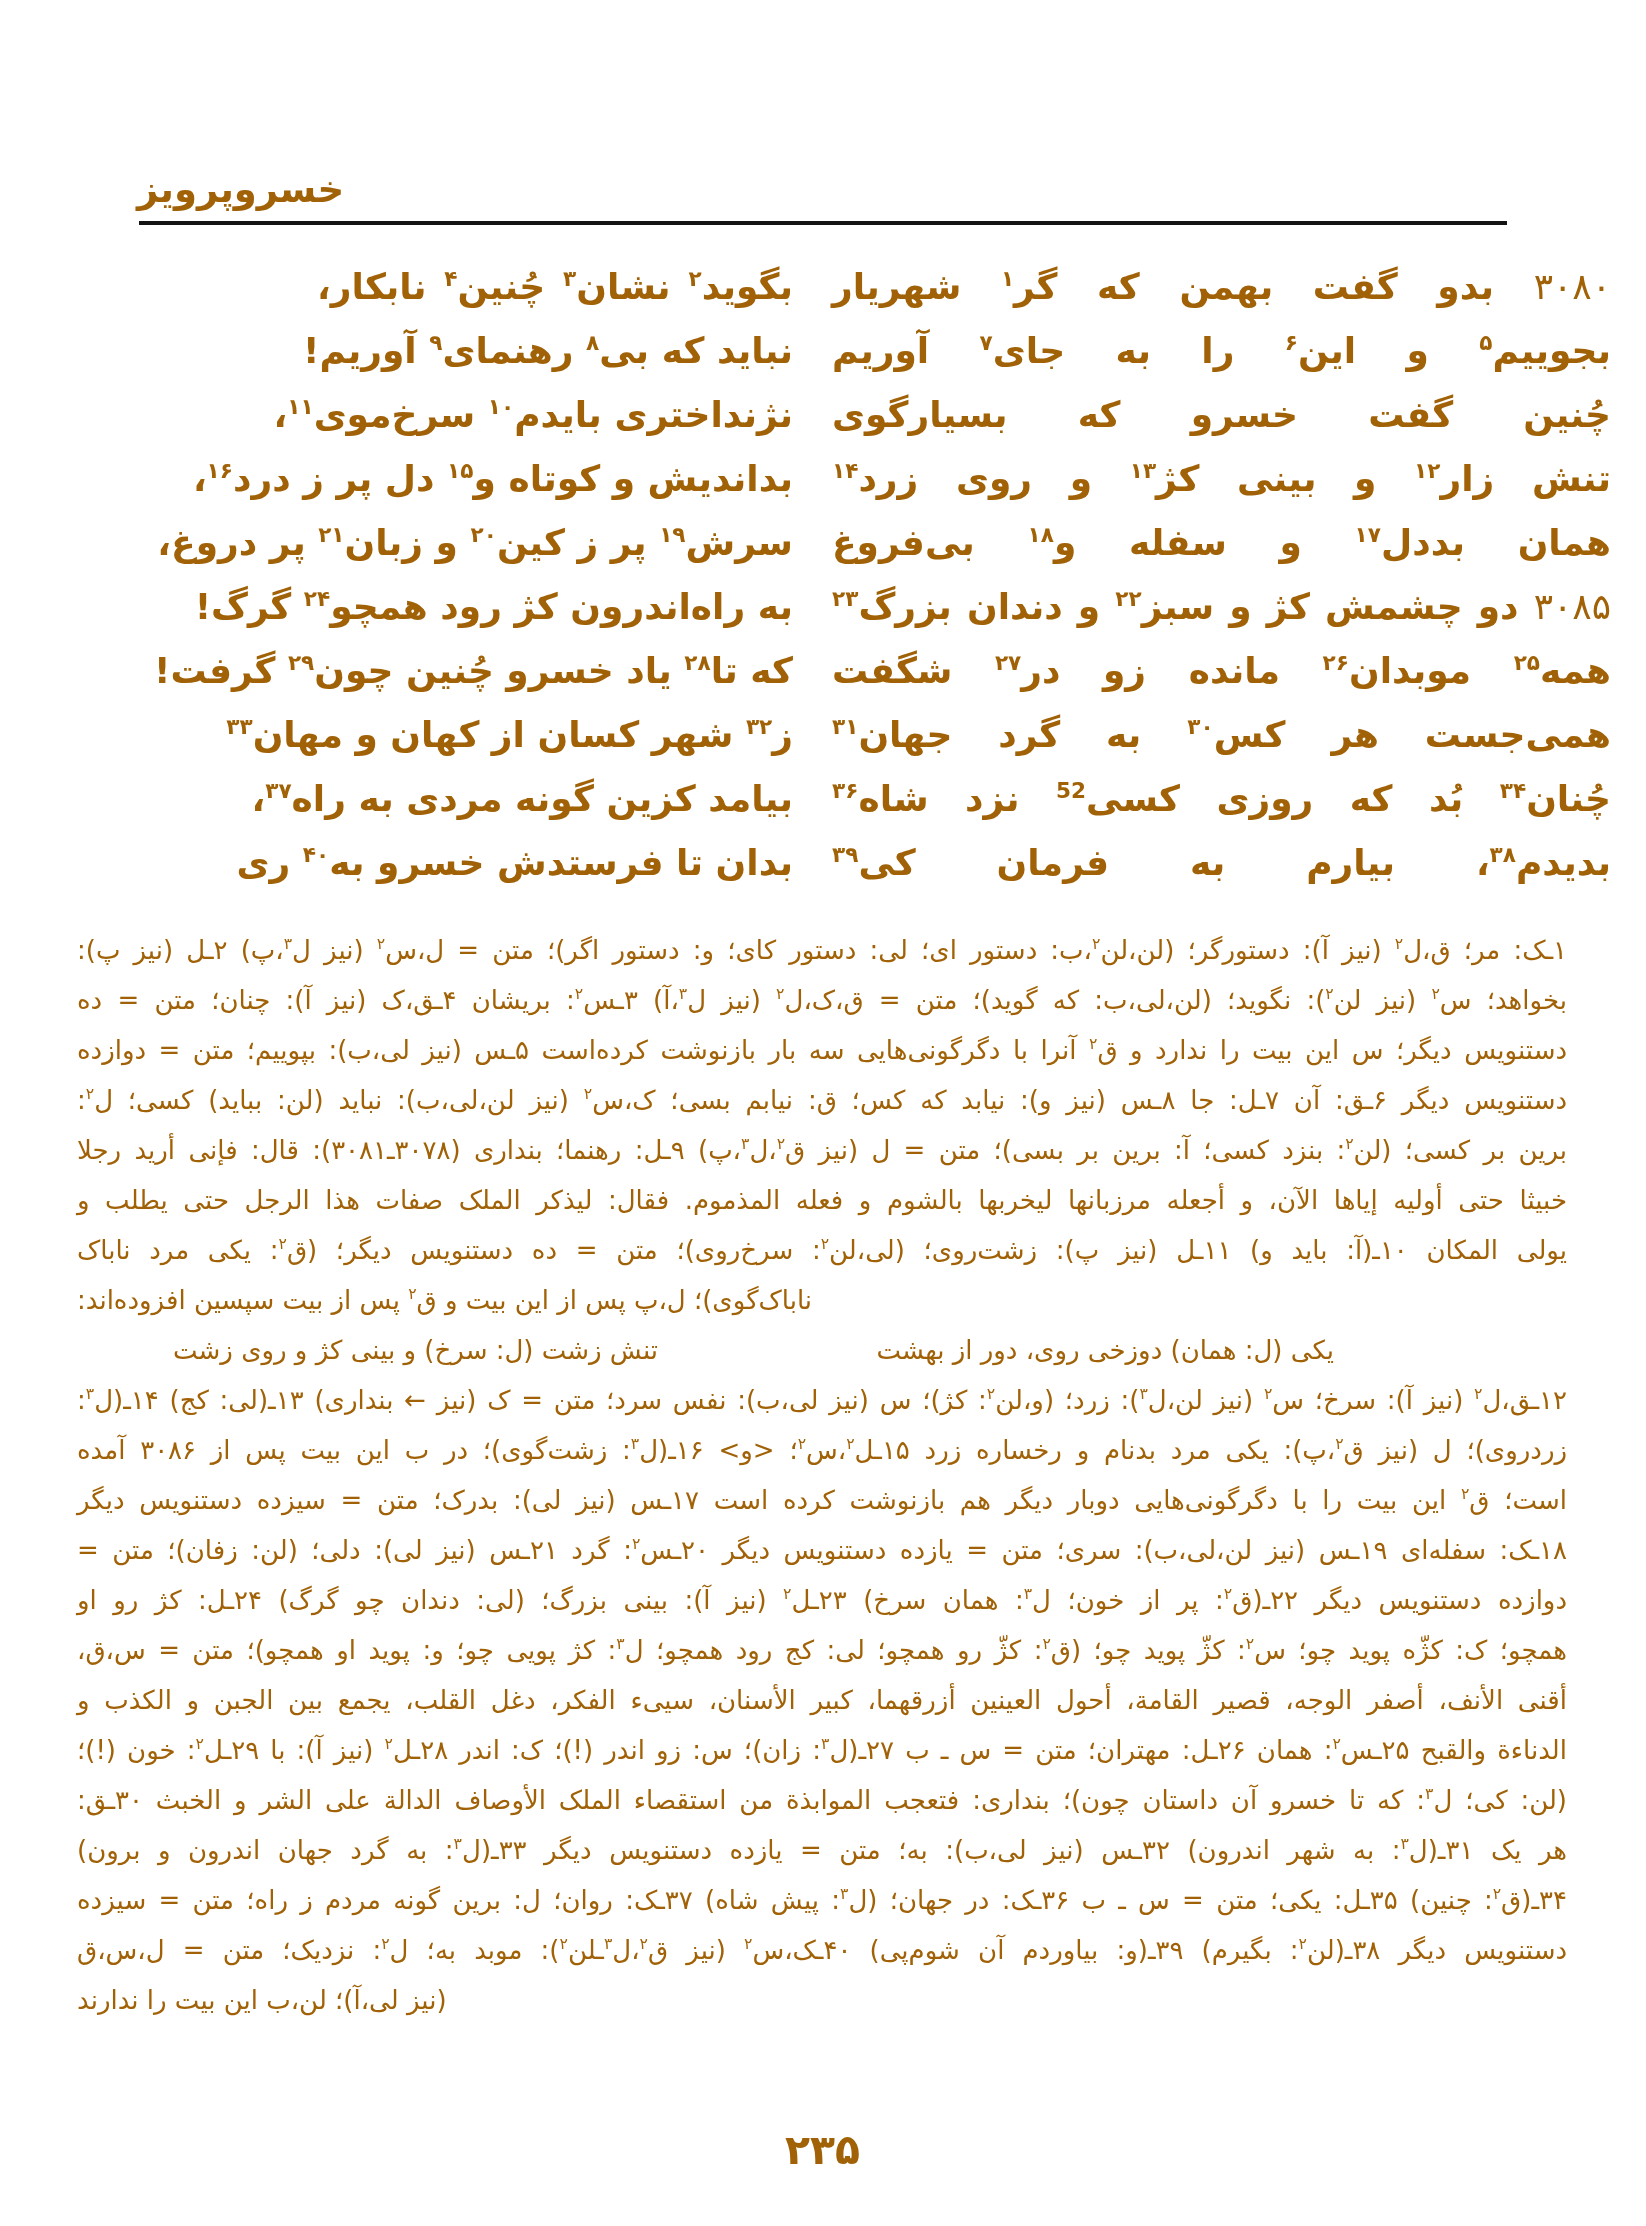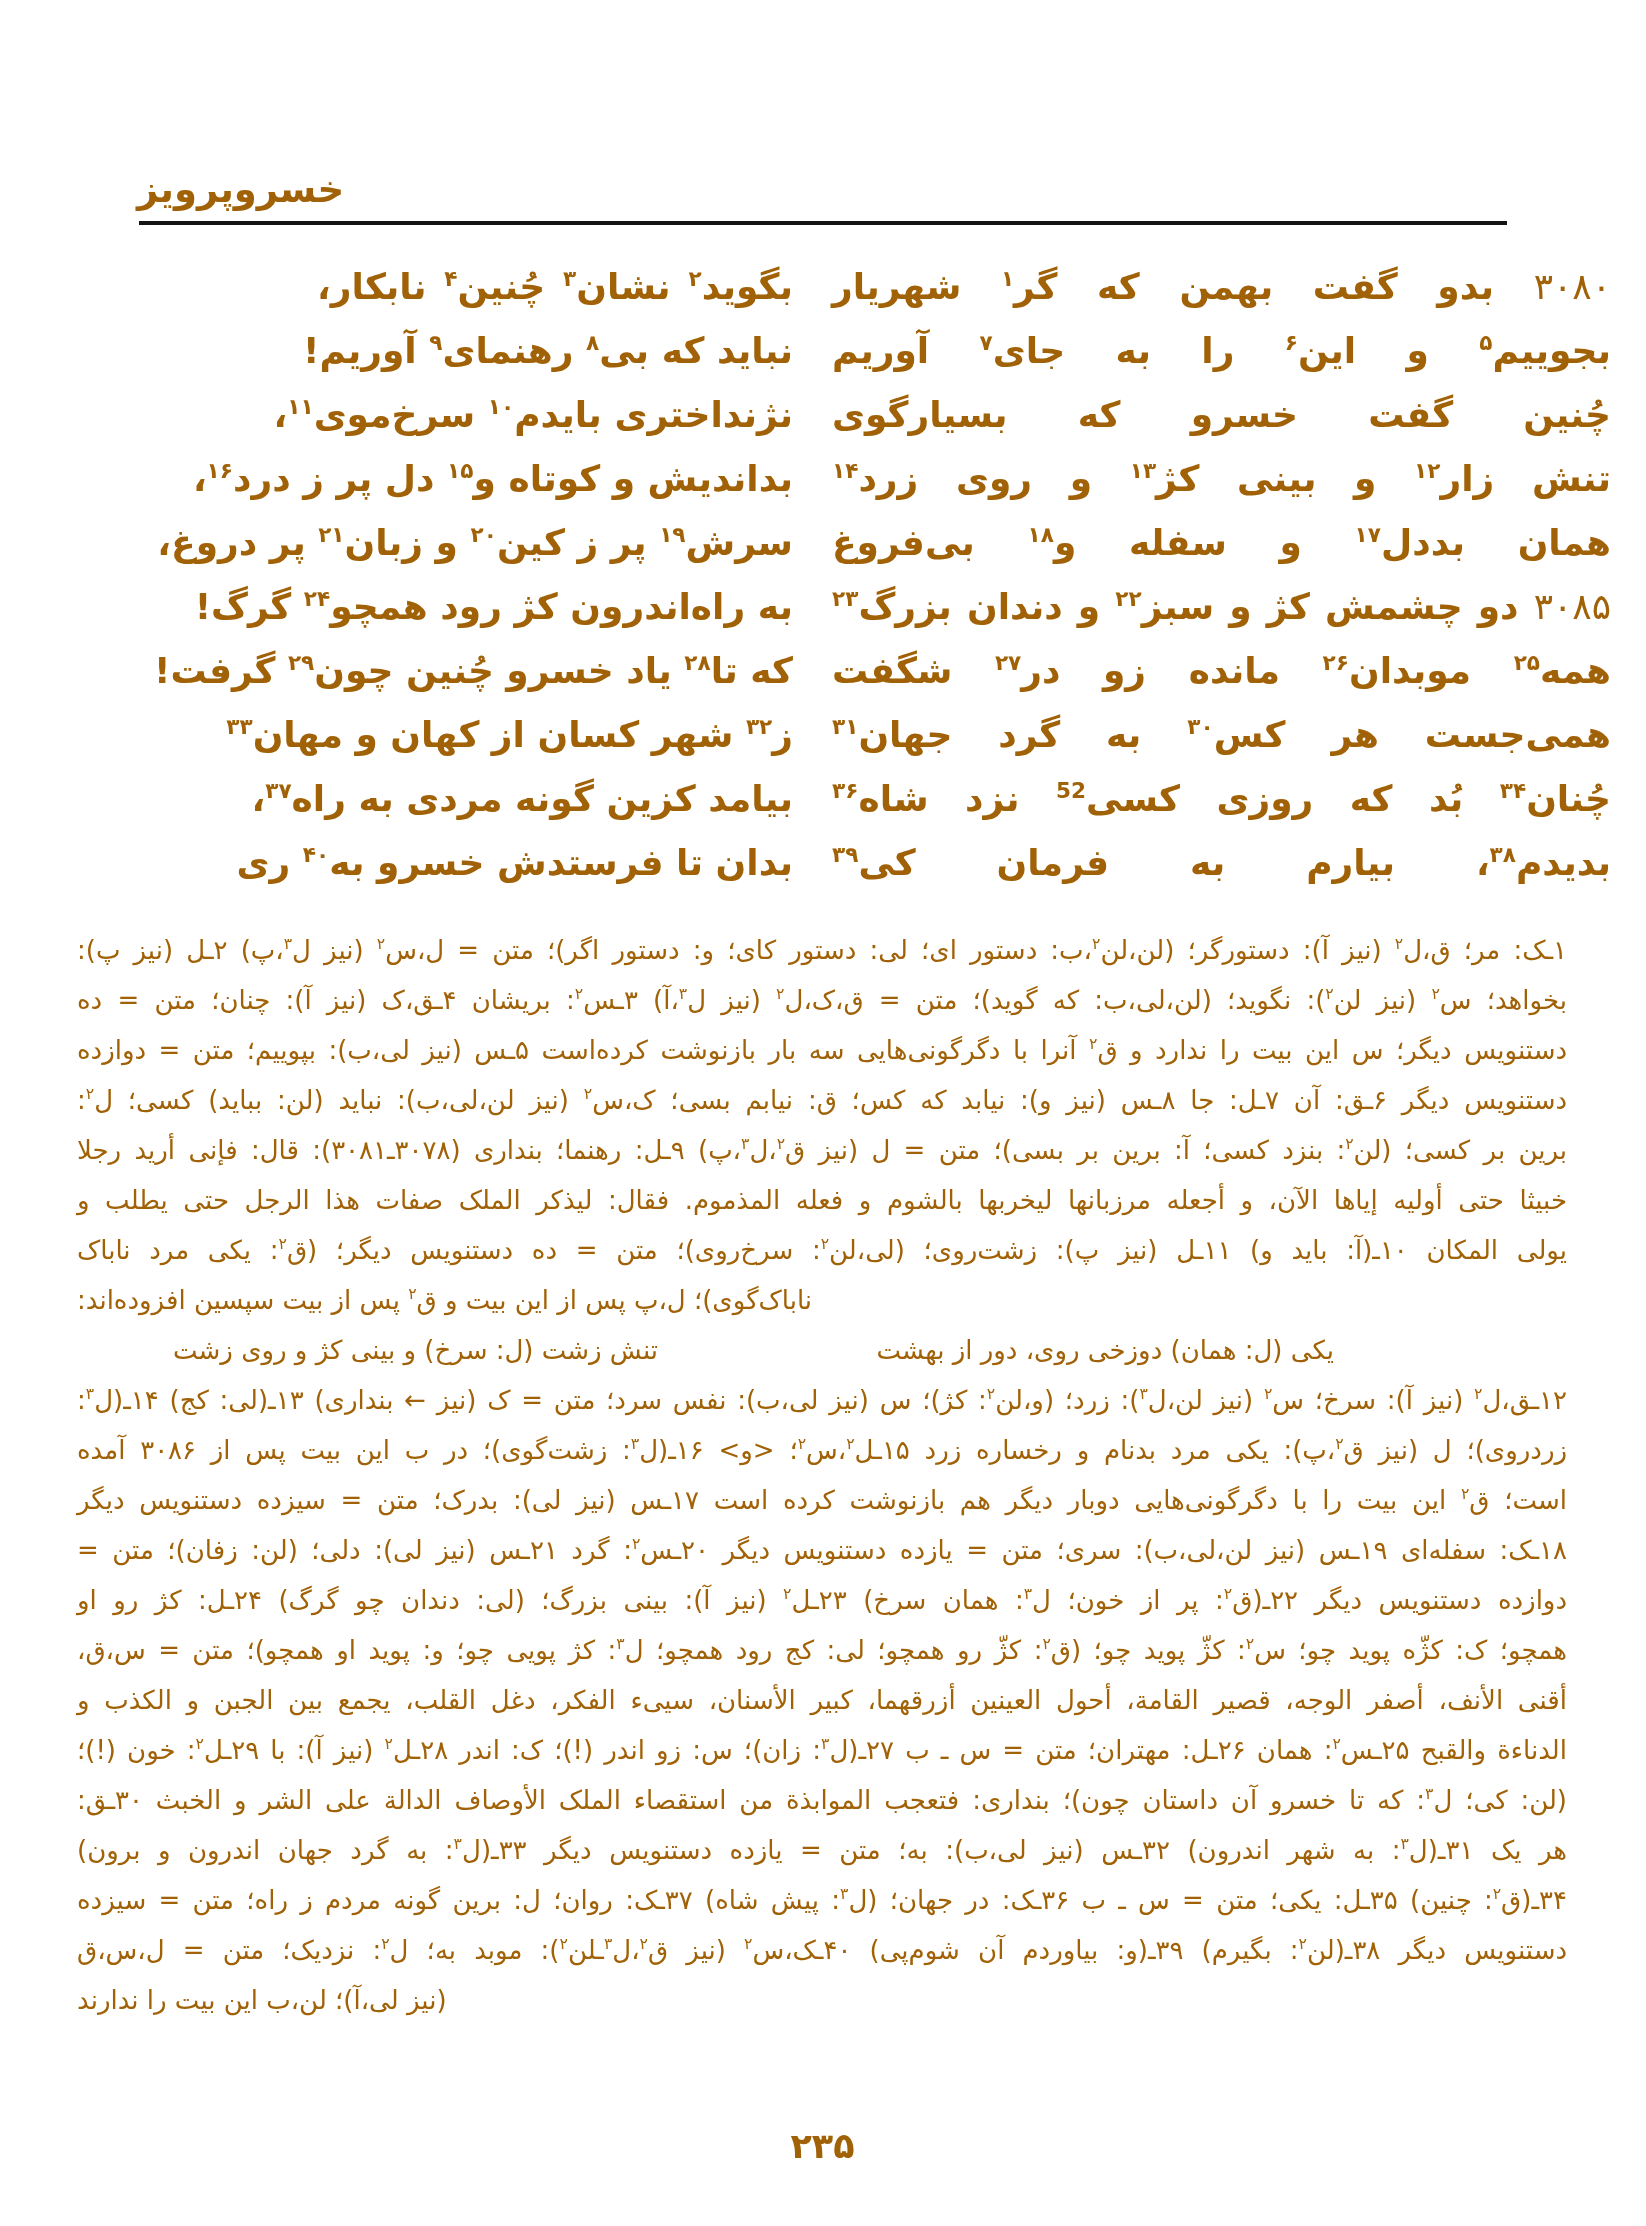--- a/index.html
+++ b/index.html
@@ -53,21 +53,21 @@
   .app-line sup{font-weight:normal;}
   .app-line.app-short{text-align:left;text-align-last:auto;}
   .app-verse{
     display:flex;justify-content:space-between;
     padding:0 233px 0 96px;
     line-height:50px;white-space:nowrap;
   }
   
   .folio{
     position:absolute;top:2126px;left:0;width:100%;
-    text-align:center;font-size:35px;font-weight:bold;
+    text-align:center;font-size:41px;font-weight:bold;
   }
 </style>
 </head>
 <body>
 
 <div class="page">
 
   <span class="head-title">خسروپرویز</span>
   <div class="head-rule"></div>
 

